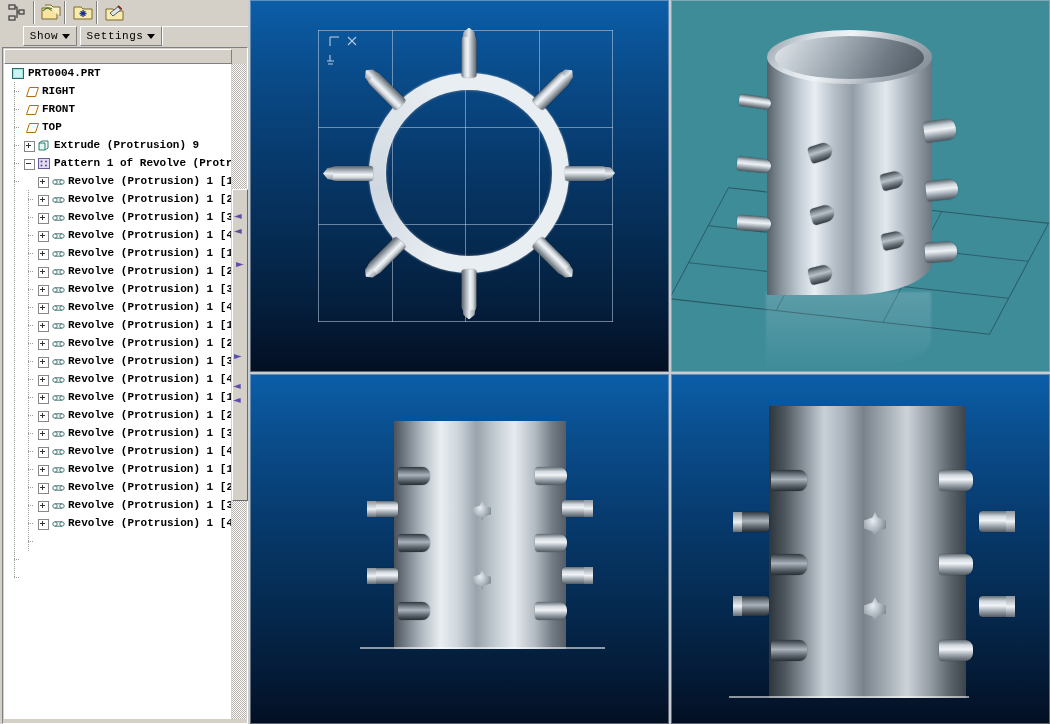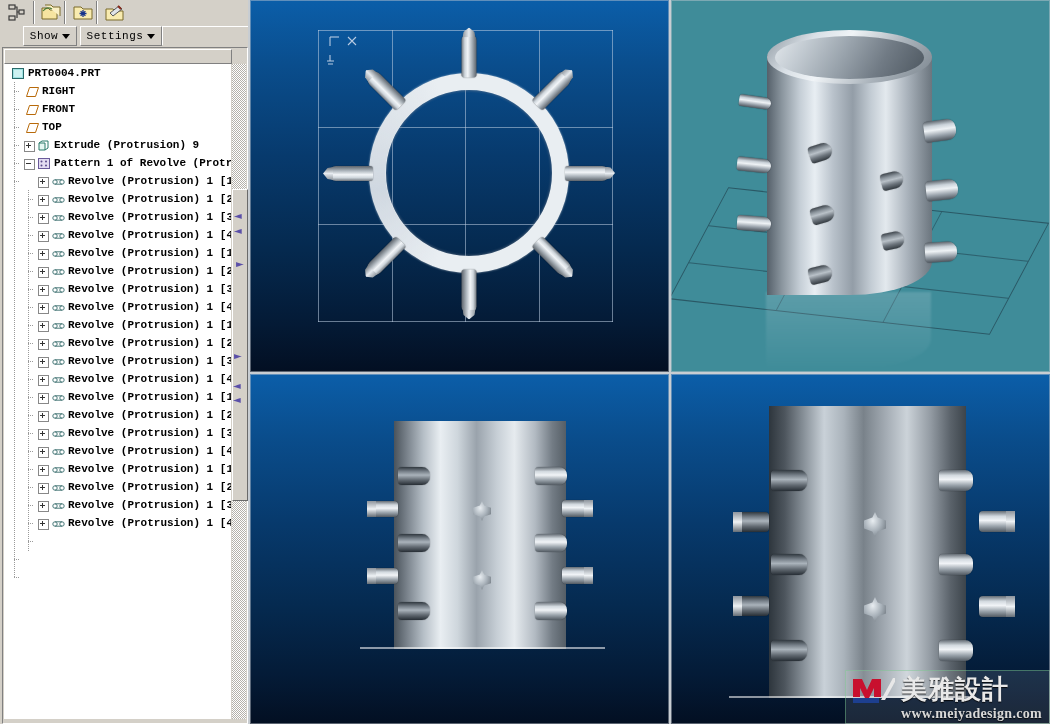--- a/index.html
+++ b/index.html
@@ -661,26 +661,16 @@
       <div class="fpin" style="left:308px;top:222px;width:36px;height:21px;">
           <span class="ptip" style="right:0;"></span>
         </div>
       <div class="fpin" style="left:268px;top:96px;width:34px;height:21px;"></div>
       <div class="fpin" style="left:268px;top:180px;width:34px;height:21px;"></div>
       <div class="fpin" style="left:268px;top:266px;width:34px;height:21px;"></div>
 
       <div class="fhole" style="left:193px;top:138px;width:22px;height:25px;"></div>
       <div class="fhole" style="left:193px;top:223px;width:22px;height:25px;"></div>
 
-      <div id="watermark">
-        <div id="wm-inner"></div>
-        <svg id="wm-logo" viewBox="0 0 44 30">
-          <path d="M2 3 h9 l5 11 5 -11 h9 v18 h-7 v-9 l-5 10 h-4 l-5 -10 v9 h-7 z" fill="#c8102e"></path>
-          <path d="M2 22 h26 v5 h-26 z" fill="#1d3f8f"></path>
-          <path d="M30 24 l12 -22 h4 l-12 22 z" fill="#e8e8e8"></path>
-        </svg>
-        <div id="wm-cn">美雅設計</div>
-        <div id="wm-url">www.meiyadesign.com</div>
-      </div>
       <div class="vp-edge"></div>
     </div>
   </div>
 </div>
 
 </body></html>

